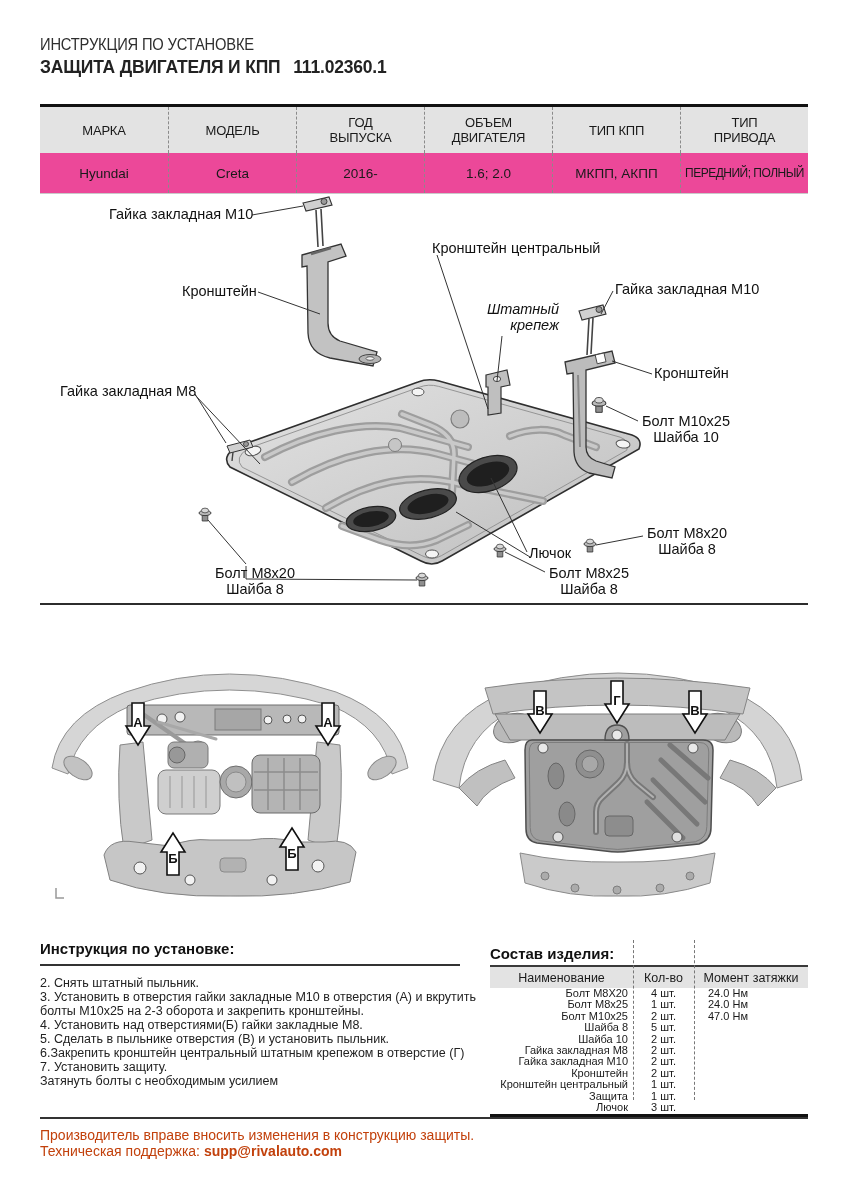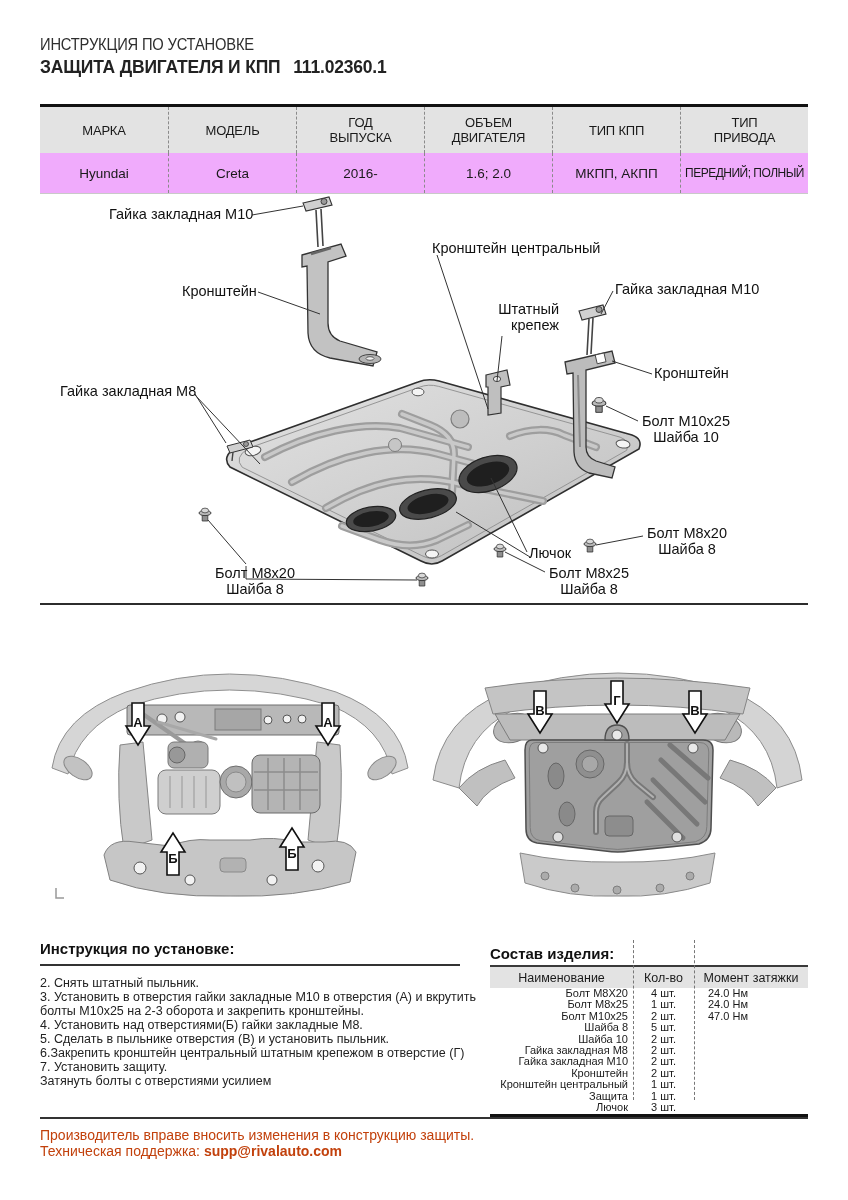--- a/index.html
+++ b/index.html
@@ -13,21 +13,21 @@
     transform:scaleX(0.92);transform-origin:left center;letter-spacing:-0.2px;white-space:nowrap;}
   .doc-subtitle{position:absolute;left:40px;top:56px;font-size:19px;font-weight:700;color:#222;
     transform:scaleX(0.92);transform-origin:left center;letter-spacing:-0.2px;white-space:nowrap;}
   .doc-subtitle .pn{margin-left:14px;}
   
   .spec-table{position:absolute;left:40px;top:104px;width:768px;border-top:3px solid #111;
     border-bottom:1px solid #c9c9c9;}
   .spec-row{display:grid;grid-template-columns:repeat(6,1fr);}
   .spec-head{background:#e3e3e3;}
   .spec-head .spec-cell{height:46px;font-size:13px;letter-spacing:-0.2px;}
-  .spec-body .spec-cell{height:40px;font-size:13.5px;background:#f0abfc;}
+  .spec-body .spec-cell{height:40px;font-size:13.5px;background:#ec4899;}
   .spec-cell{display:flex;align-items:center;justify-content:center;text-align:center;
     white-space:pre-line;line-height:15px;border-left:1px dashed #8a8a8a;}
   .spec-cell:first-of-type{border-left:none;}
   .spec-body .spec-cell:last-of-type{font-size:12px;letter-spacing:-0.5px;}
   
   .diagram{position:absolute;left:40px;top:195px;width:768px;height:412px;}
   .diagram svg{position:absolute;left:0;top:0;}
   .callout{position:absolute;font-size:14.5px;line-height:15.5px;color:#111;white-space:pre-line;}
   .c-center{text-align:center;}
   .c-right{text-align:right;}
@@ -215,21 +215,21 @@
         <line x1="490" y1="362" x2="416" y2="317"></line>
         <line x1="505" y1="377" x2="465" y2="357"></line>
         <line x1="603" y1="341" x2="556" y2="350"></line>
       </g>
     </svg>
 
     <div class="callout" style="left:69px;top:12px;">Гайка закладная М10</div>
     <div class="callout" style="left:142px;top:89px;">Кронштейн</div>
     <div class="callout" style="left:20px;top:189px;">Гайка закладная М8</div>
     <div class="callout" style="left:392px;top:46px;">Кронштейн центральный</div>
-    <div class="callout c-right" style="left:429px;top:107px;width:90px;">Штатный
+    <div class="callout c-right" style="left:429px;top:107px;width:90px;font-style:italic;">Штатный
 крепеж</div>
     <div class="callout" style="left:575px;top:87px;">Гайка закладная М10</div>
     <div class="callout" style="left:614px;top:171px;">Кронштейн</div>
     <div class="callout c-center" style="left:600px;top:219px;width:92px;">Болт М10х25
 Шайба 10</div>
     <div class="callout c-center" style="left:170px;top:371px;width:90px;">Болт М8х20
 Шайба 8</div>
     <div class="callout" style="left:489px;top:351px;">Лючок</div>
     <div class="callout c-center" style="left:503px;top:371px;width:92px;">Болт М8х25
 Шайба 8</div>
@@ -364,21 +364,21 @@
     <div class="sec-heading">Инструкция по установке:</div>
     <div class="sec-rule"></div>
     <div class="steps">
 
         <div class="step">2. Снять штатный пыльник.</div>
         <div class="step">3. Установить в отверстия гайки закладные М10 в отверстия (А) и вкрутить болты М10х25 на 2-3 оборота и закрепить кронштейны.</div>
         <div class="step">4. Установить над отверстиями(Б) гайки закладные М8.</div>
         <div class="step">5. Сделать в пыльнике отверстия (В) и установить пыльник.</div>
         <div class="step">6.Закрепить кронштейн центральный штатным крепежом в отверстие (Г)</div>
         <div class="step">7. Установить защиту.</div>
-        <div class="step">Затянуть болты с отверстиями усилием</div>
+        <div class="step">Затянуть болты с необходимым усилием</div>
       </div>
   </div>
 
   <div class="parts">
     <div class="sec-heading">Состав изделия:</div>
     <div class="parts-rule"></div>
     <div class="parts-head">
       <span>Наименование</span>
       <span>Кол-во</span>
       <span>Момент затяжки</span>

